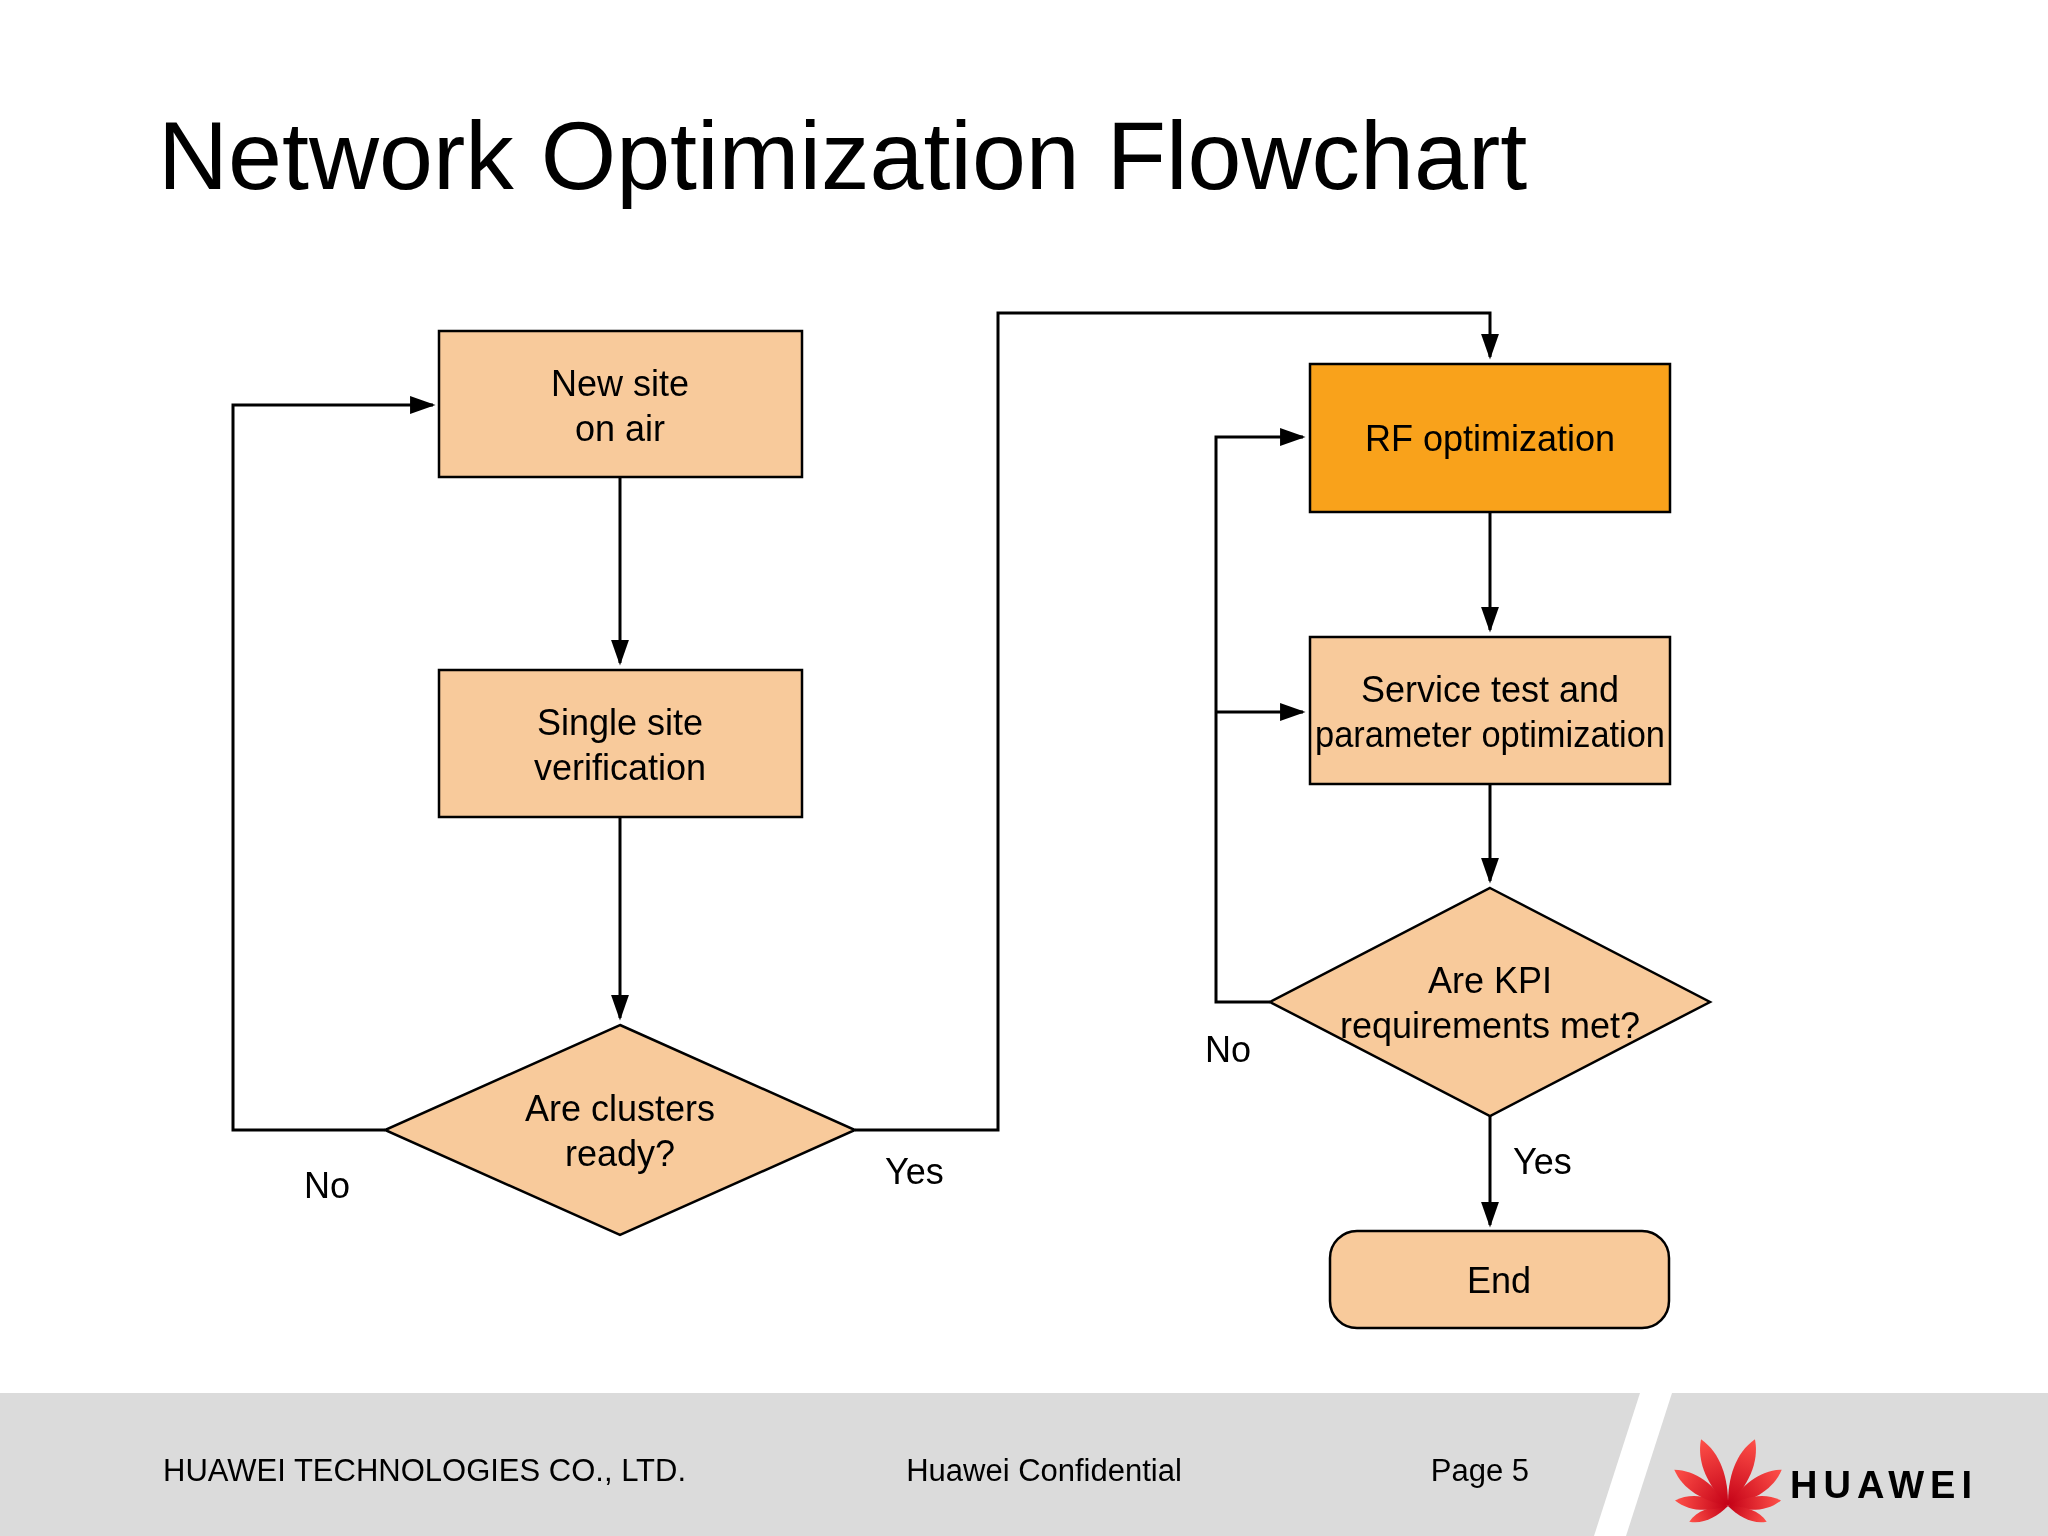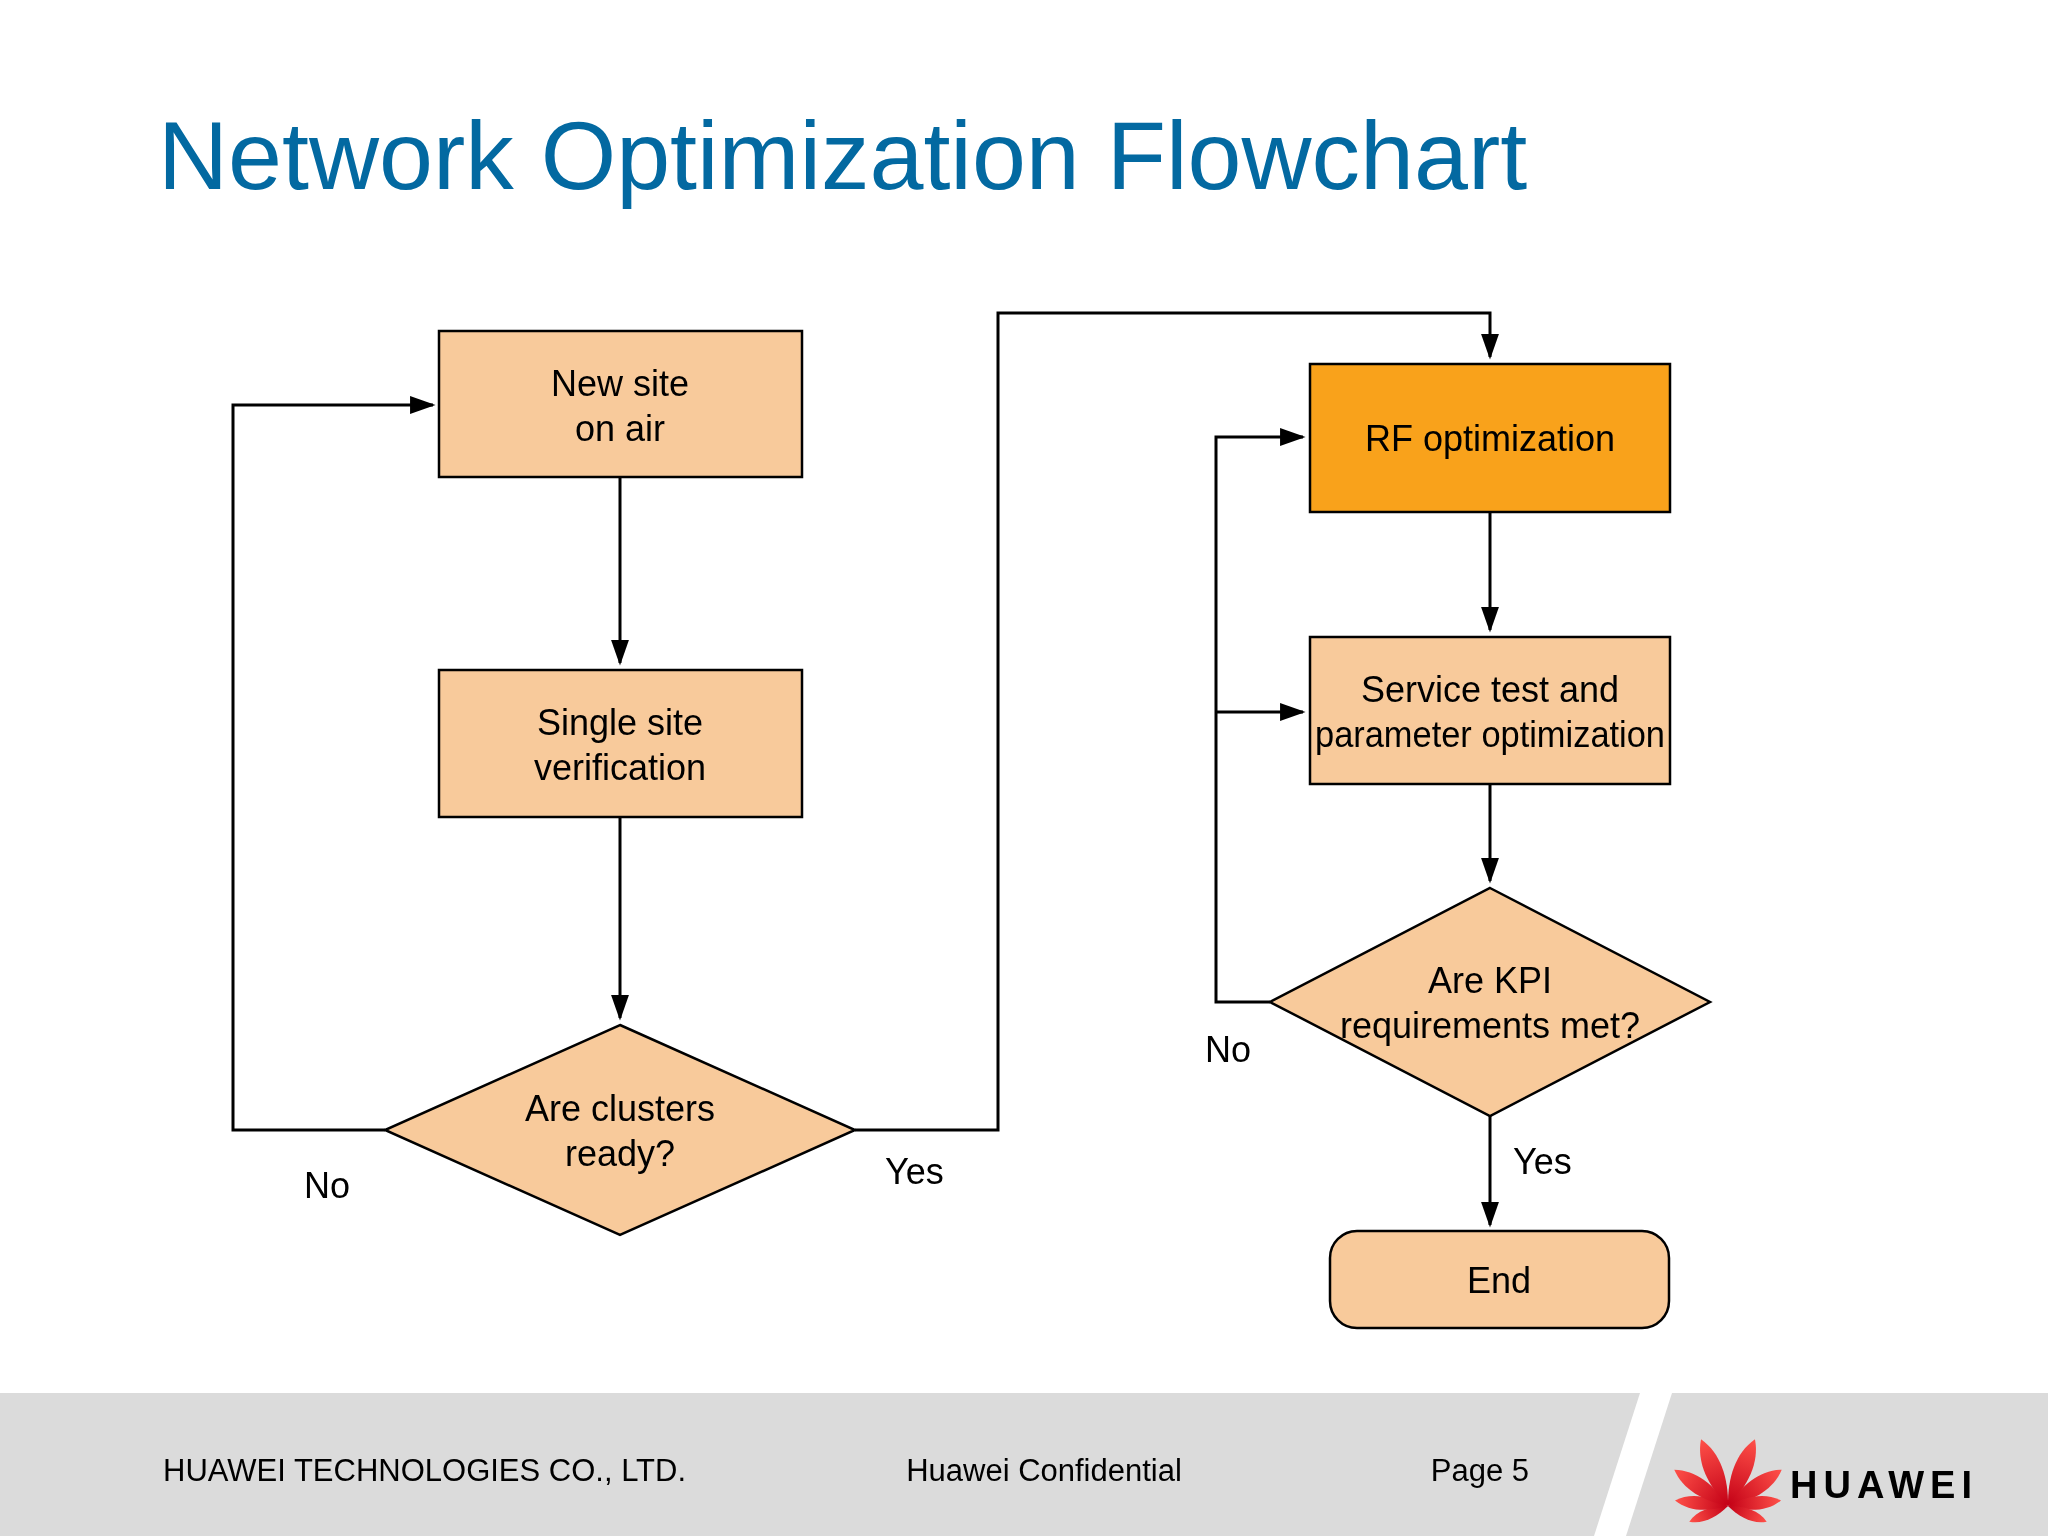--- a/index.html
+++ b/index.html
@@ -10,21 +10,21 @@
     background: #ffffff;
     overflow: hidden;
     font-family: "Liberation Sans", sans-serif;
   }
   .slide-title {
     position: absolute;
     left: 158px;
     top: 100px;
     font-size: 97px;
     line-height: 1.15;
-    color: #0369a1;
+    color: #000000;
     white-space: nowrap;
     letter-spacing: 0px;
   }
   svg.diagram {
     position: absolute;
     left: 0; top: 0;
     width: 2048px;
     height: 1536px;
   }
   .node-shape { stroke: #000000; stroke-width: 2.5; }

